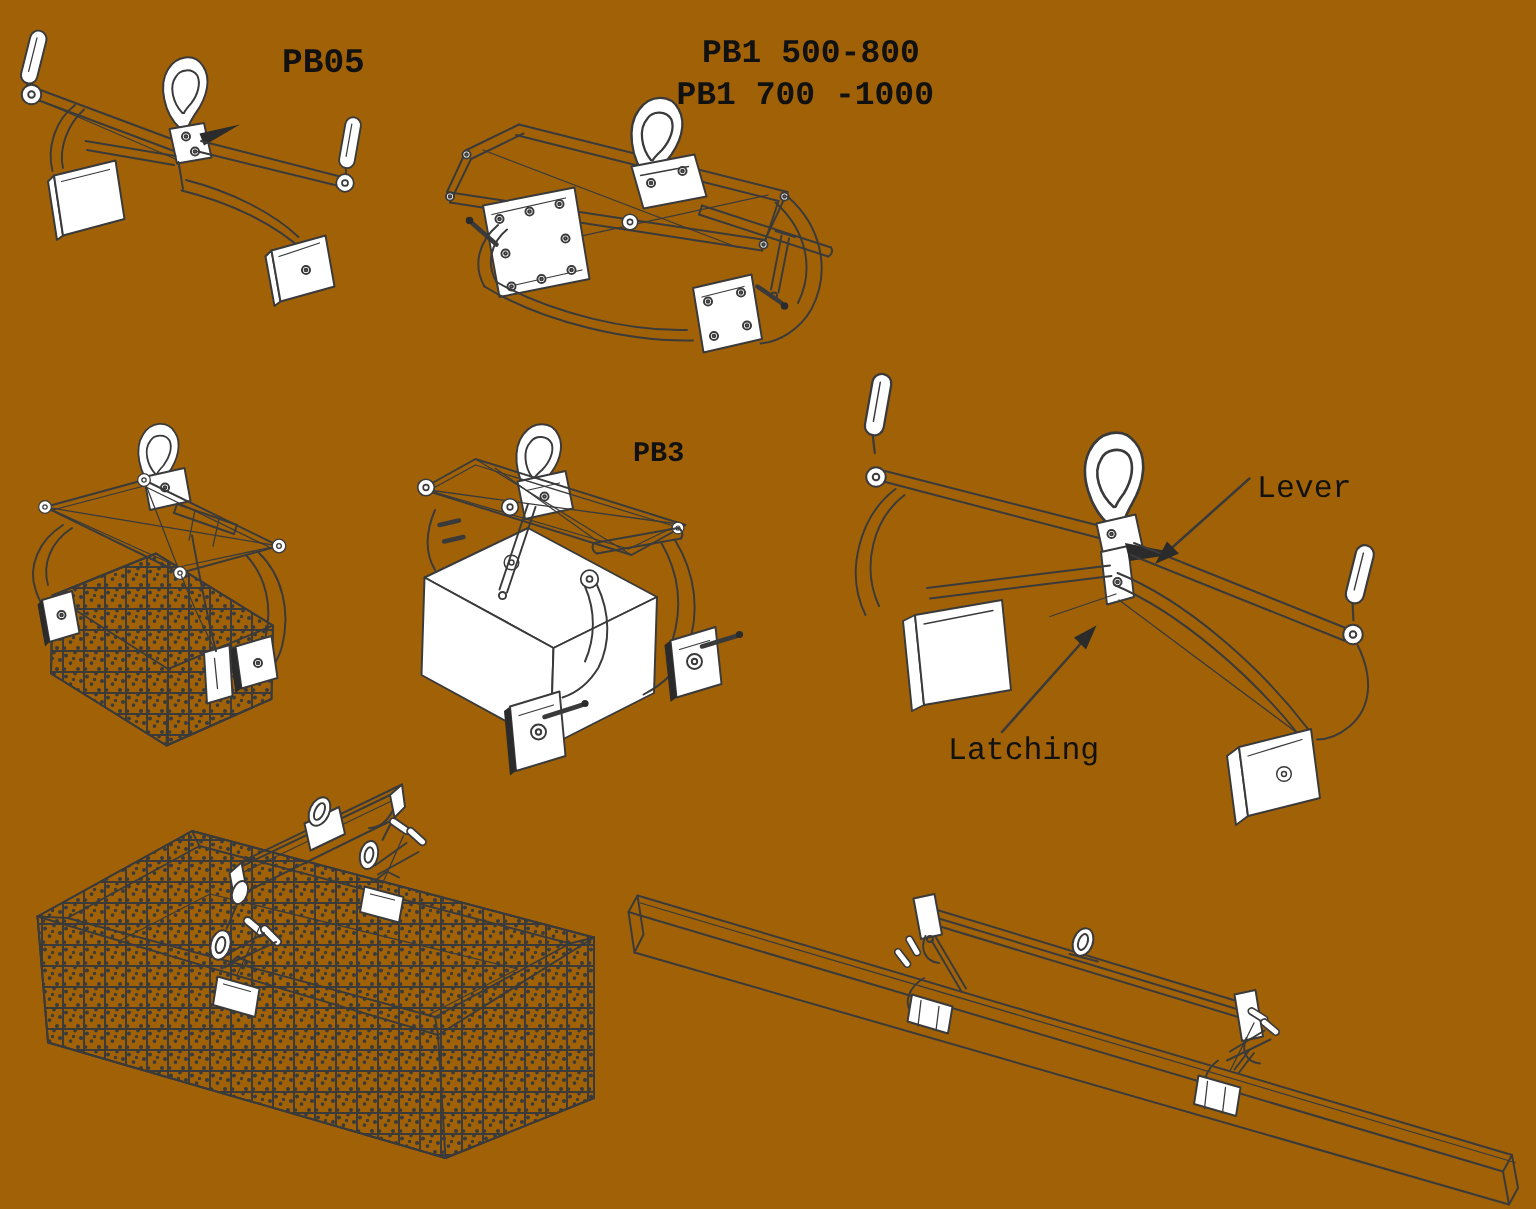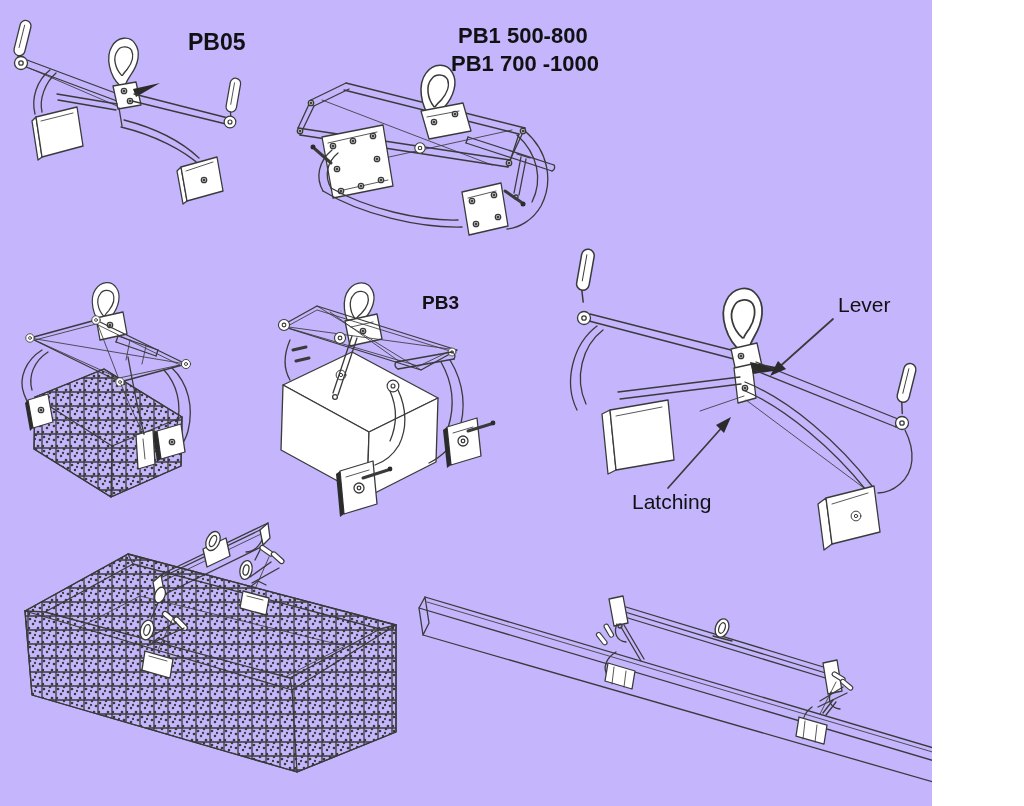--- a/index.html
+++ b/index.html
@@ -1,17 +1,17 @@
 <!DOCTYPE html>
 <html><head>
 <meta charset="utf-8">
 <style>
   html,body{margin:0;padding:0;background:#fff;}
-  .page{position:relative;width:932px;height:806px;background:#c4b5fd;overflow:hidden;
-        font-family:Liberation Sans, sans-serif;}
+  .page{position:relative;width:1024px;height:806px;background:#a16207;overflow:hidden;
+        font-family:Liberation Mono, monospace;}
   .page svg{position:absolute;left:0;top:0;}
   .label{position:absolute;color:#111;line-height:1;white-space:nowrap;}
   .bold{font-weight:700;}
   
   svg path,svg rect,svg circle,svg ellipse,svg line,svg polyline,svg polygon{
       fill:none;stroke:#3a3a3a;stroke-width:1.3;stroke-linecap:round;stroke-linejoin:round;}
   svg .w{fill:#ffffff;}
   svg .dk{fill:#2b2b2b;stroke:none;}
   svg .thin{stroke-width:0.85;}
   svg .thk{stroke-width:3;}
@@ -368,19 +368,19 @@
       <path class="thin" d="M836,682 L820,714"></path>
       <path d="M812,707 C804,713 801,721 806,729"></path>
       <path class="w" d="M799,717 L827,725 L824,744 L796,736 Z"></path>
       <path class="thin" d="M805,721 L803,739"></path>
           <path class="thin" d="M817,725 L815,742"></path>
     </g>
   </g>
 </svg>
 
 <div class="label bold" style="left:188px;top:31px;font-size:23px;">PB05</div>
-<div class="label bold" style="left:458px;top:25px;font-size:22px;">PB1 500-800</div>
+<div class="label bold" style="left:468px;top:25px;font-size:22px;">PB1 500-800</div>
 <div class="label bold" style="left:451px;top:53px;font-size:22px;">PB1 700 -1000</div>
 <div class="label bold" style="left:422px;top:293px;font-size:19px;">PB3</div>
-<div class="label" style="left:838px;top:294px;font-size:21px;">Lever</div>
+<div class="label" style="left:838px;top:316px;font-size:21px;">Lever</div>
 <div class="label" style="left:632px;top:491px;font-size:21px;text-align:right;">Latching</div>
 
 </div>
 
 </body></html>

